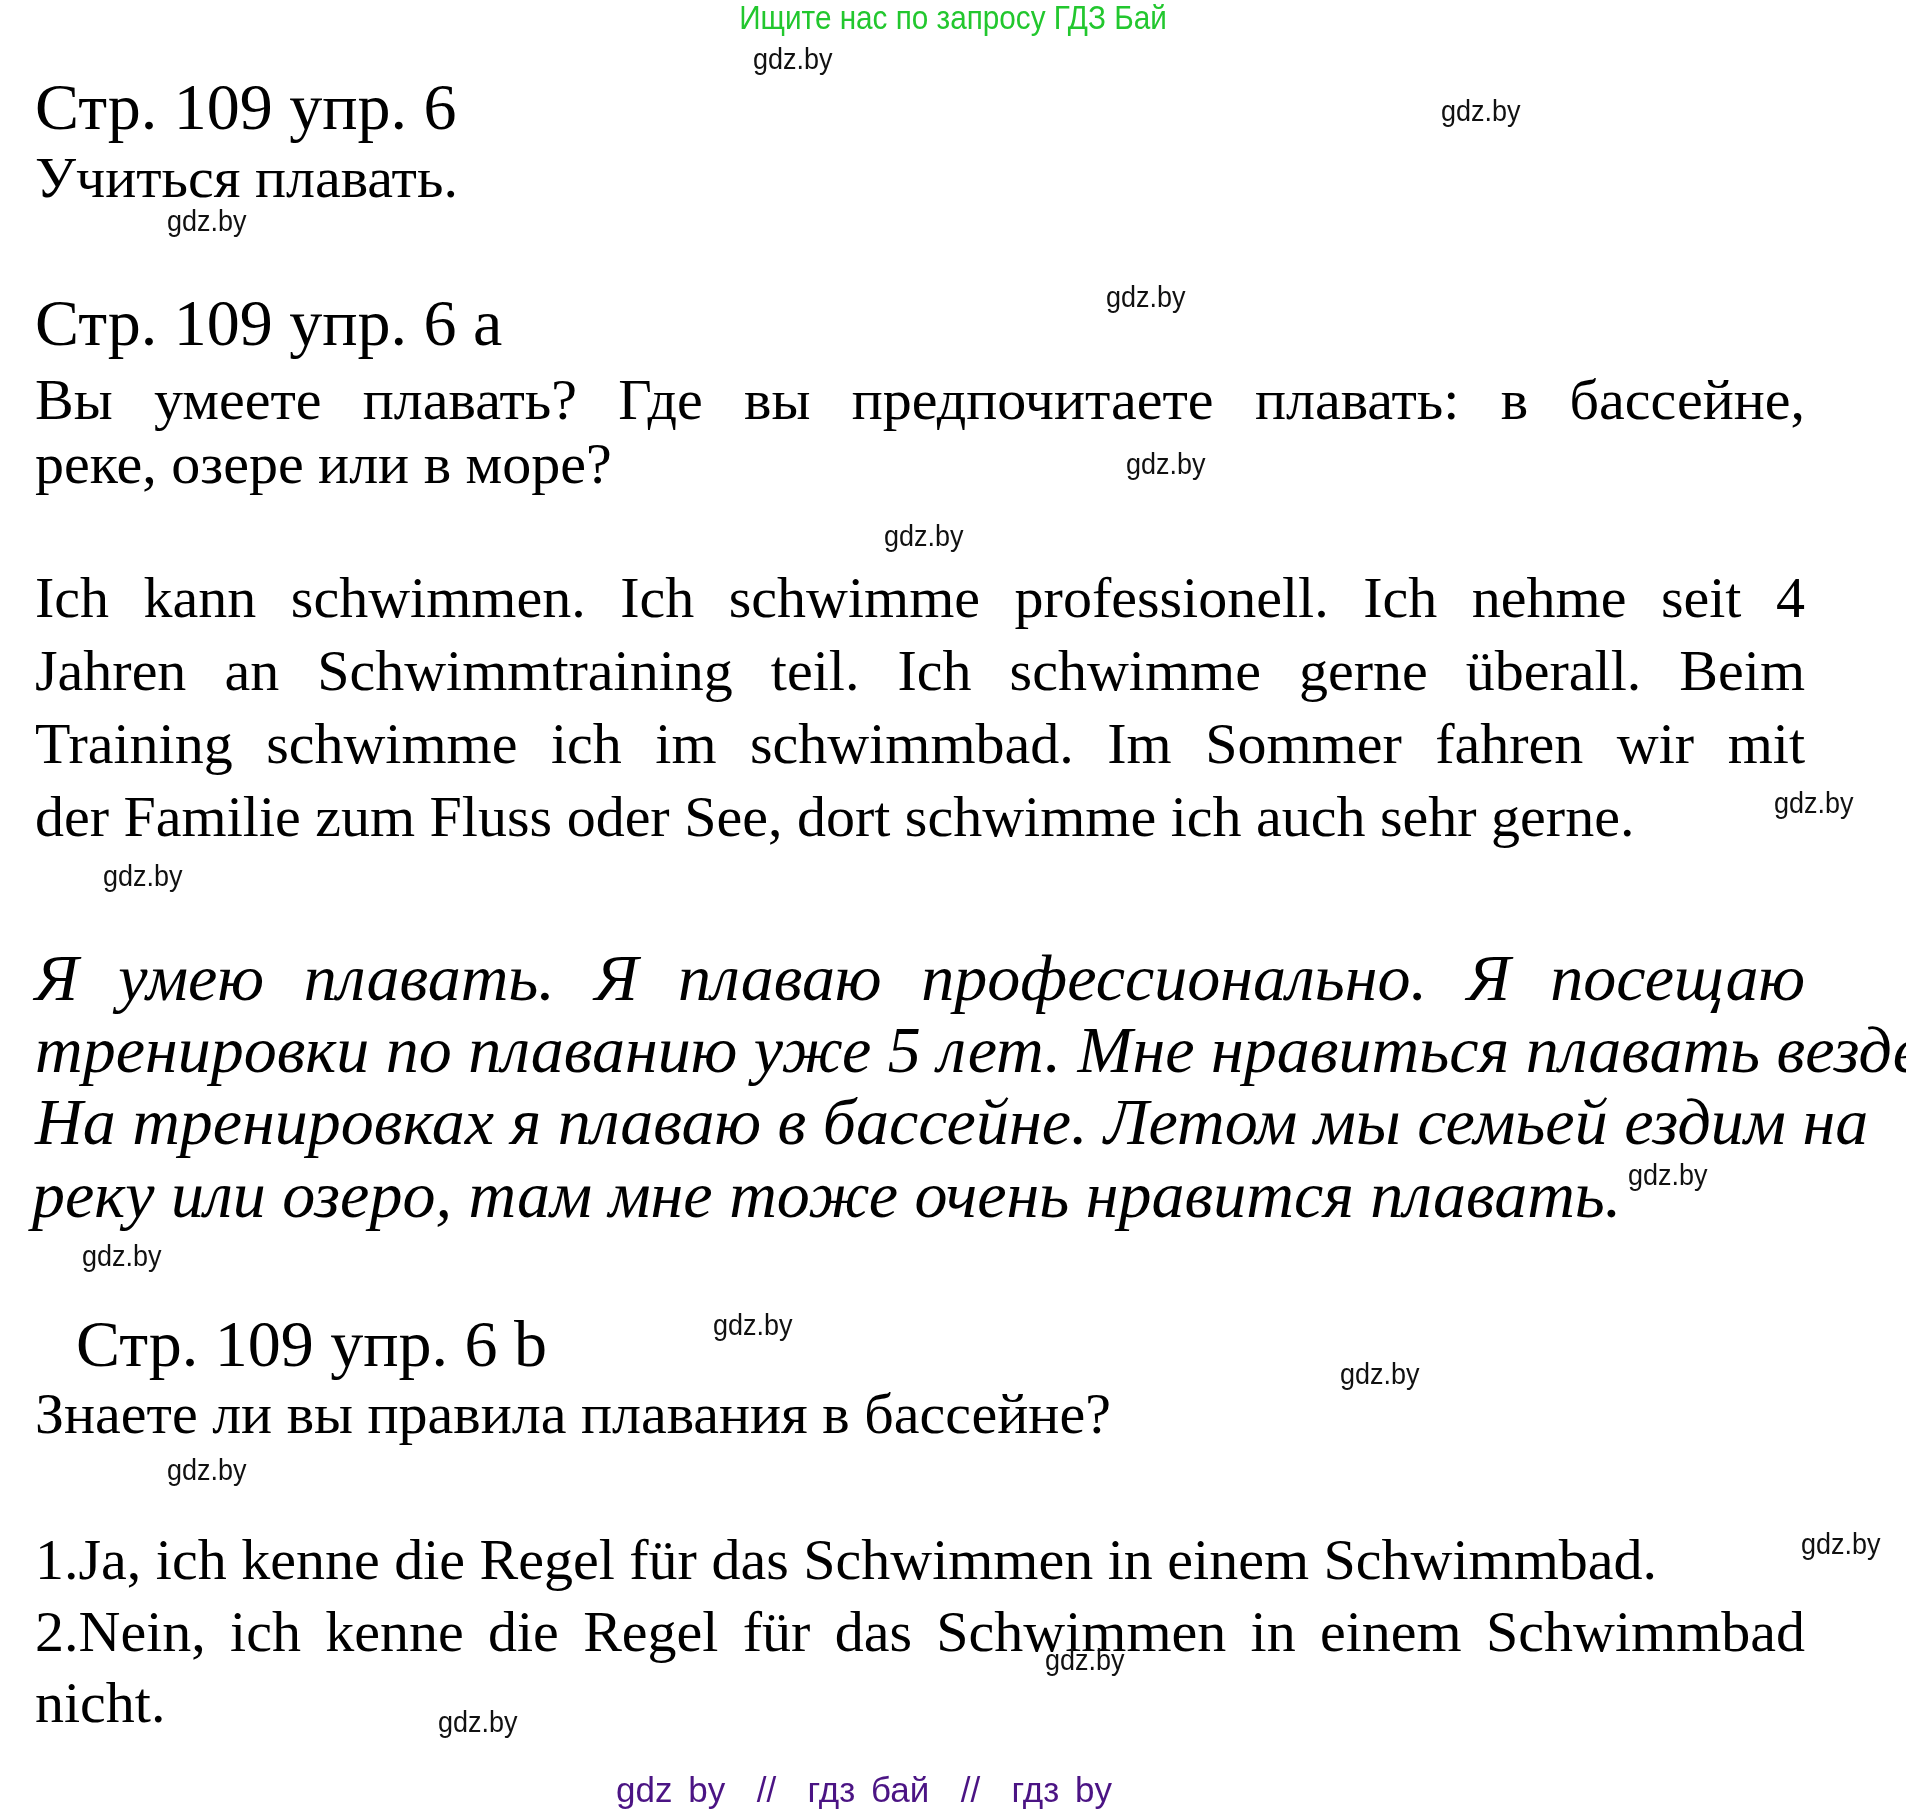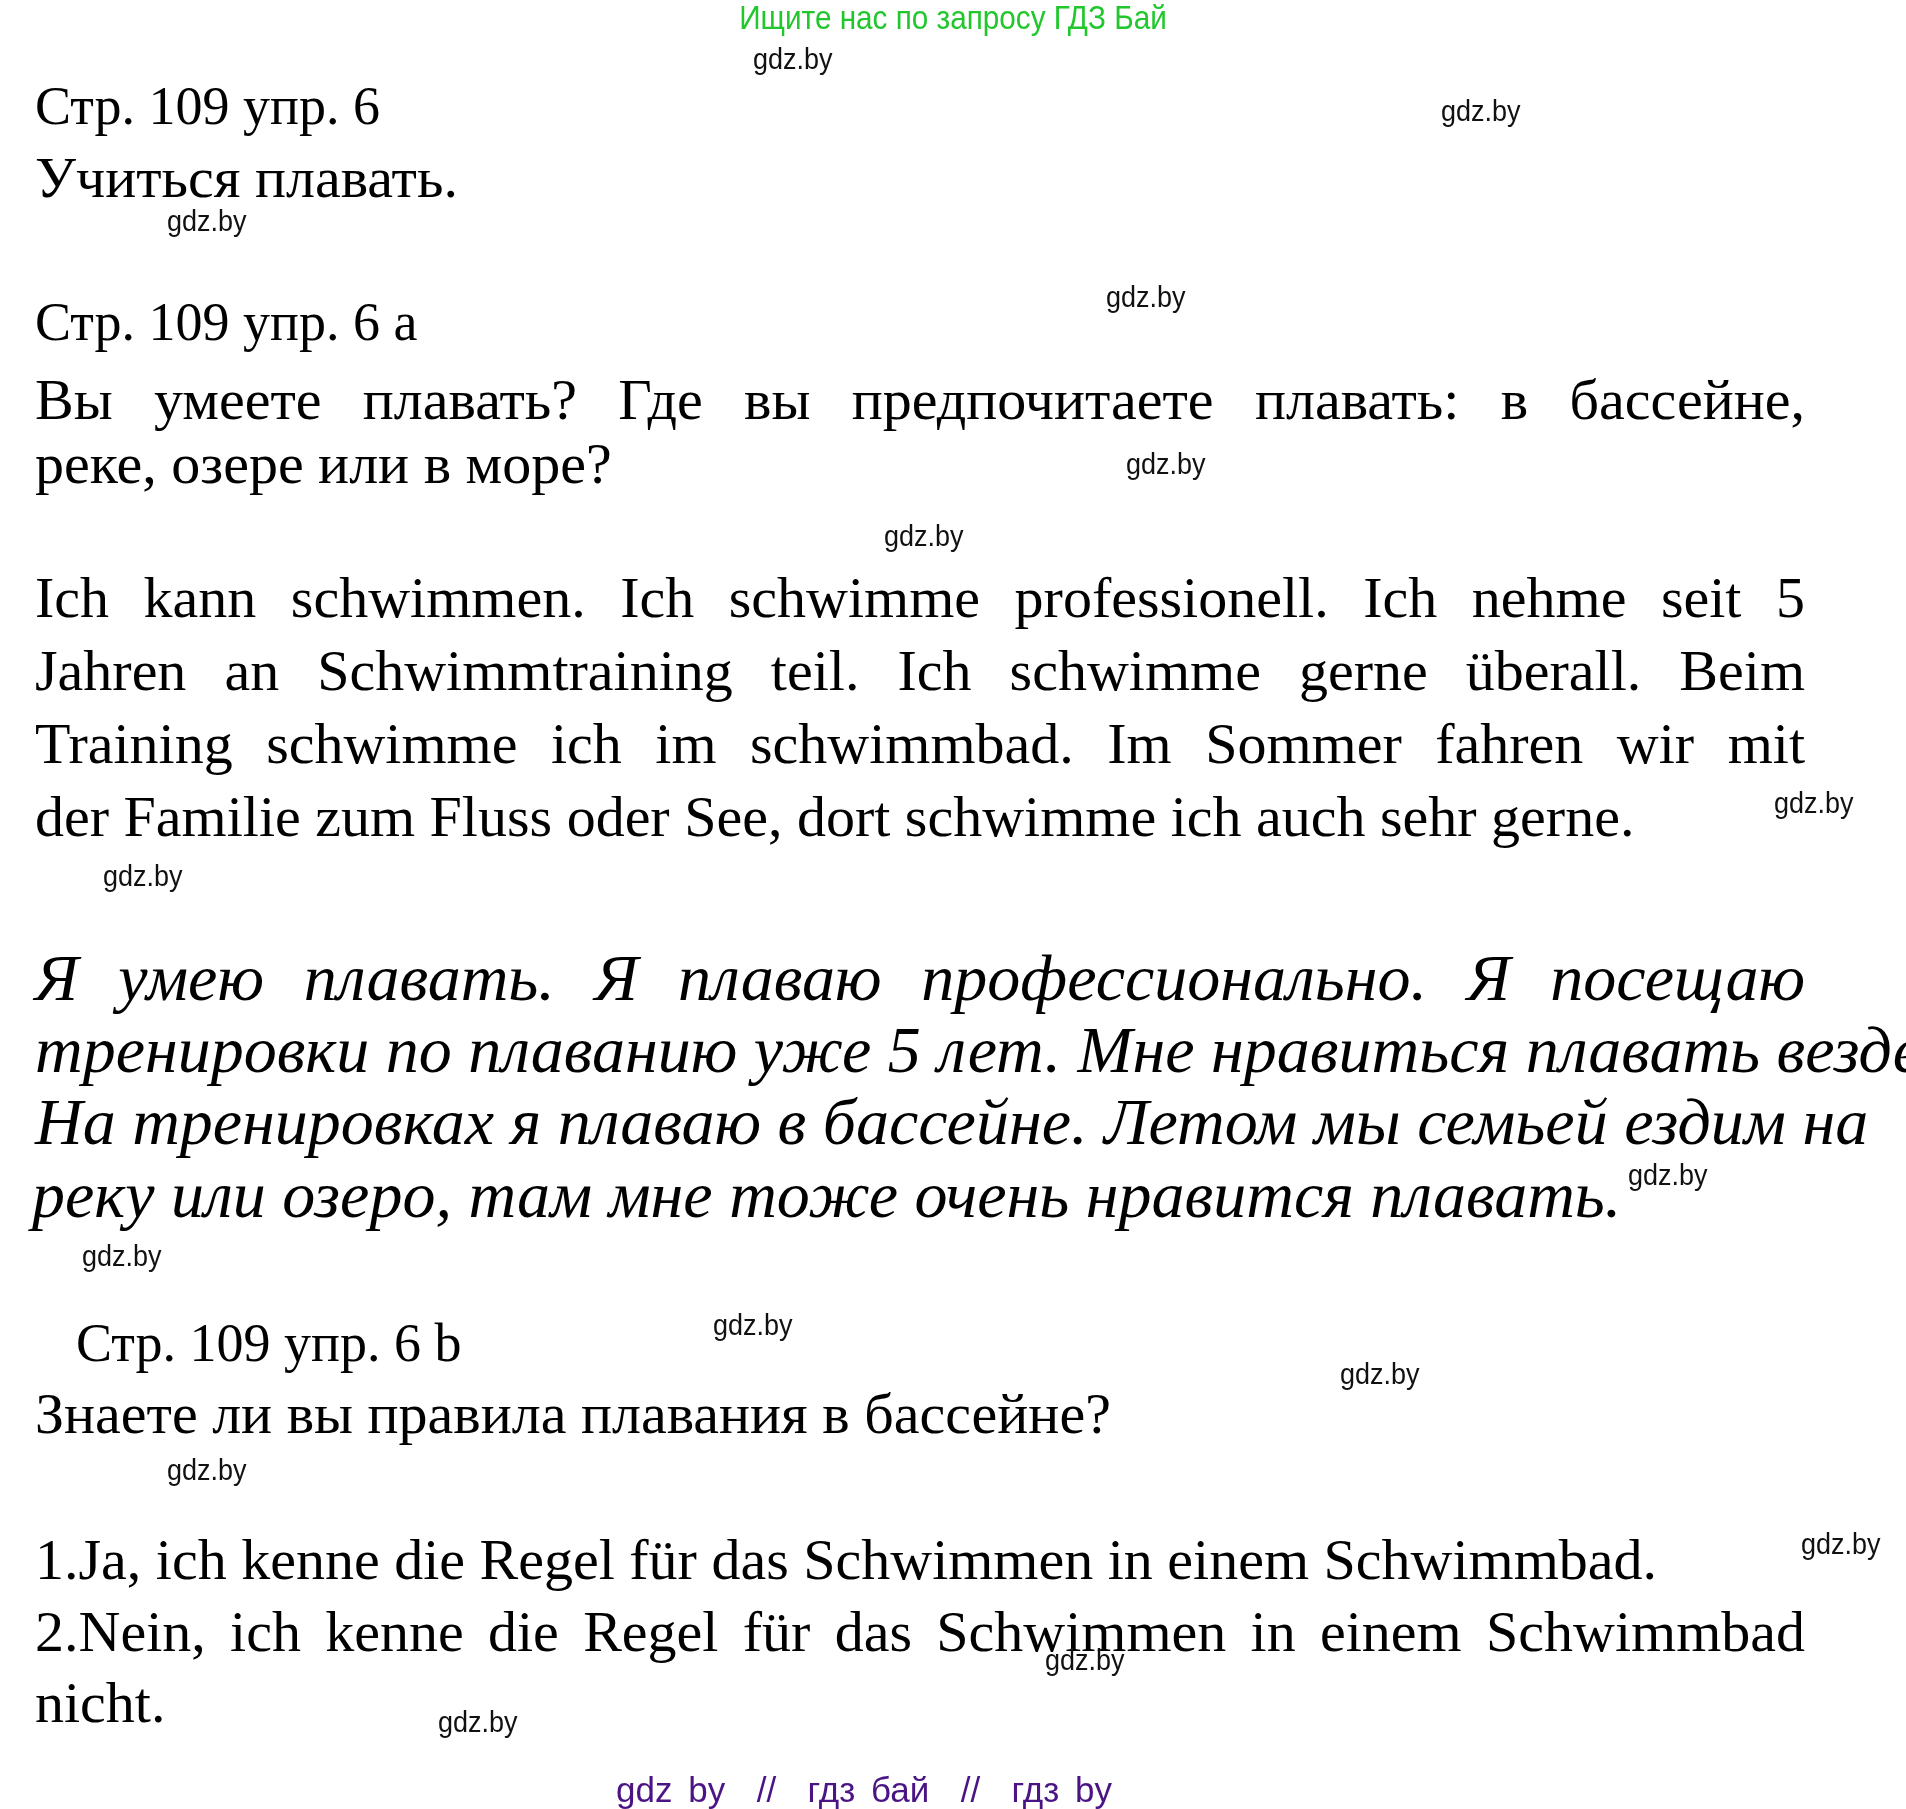--- a/index.html
+++ b/index.html
@@ -16,38 +16,38 @@
     color: #4b1484; word-spacing: 6px;
   }
   .wm {
     font-family: "Liberation Sans", sans-serif; font-size: 30px; line-height: 30px;
     color: #111111; transform: scaleX(0.9); transform-origin: left top;
   }
   .serif {
     font-family: "Liberation Serif", serif; font-size: 58px; line-height: 73px;
     color: #000000;
   }
-  .heading { font-size: 54px; }
+  .heading { font-size: 66px; }
   .italic { font-style: italic; font-size: 66px; }
   .jl { display: block; position: absolute; left: 35px; width: 1770px; }
   .jl.j { text-align: justify; text-align-last: justify; }
 </style>
 </head>
 <body>
 
 <div class="abs promo">Ищите нас по запросу ГДЗ Бай</div>
 
 <div class="abs serif heading" style="left:35px; top:70px;">Стр. 109 упр. 6</div>
 <div class="abs serif" style="left:35px; top:141px;">Учиться плавать.</div>
 
 <div class="abs serif heading" style="left:35px; top:286px;">Стр. 109 упр. 6 а</div>
 <div class="abs serif jl j" style="top:363px;">Вы умеете плавать? Где вы предпочитаете плавать: в бассейне,</div>
 <div class="abs serif" style="left:35px; top:427px;">реке, озере или в море?</div>
 
-<div class="abs serif jl j" style="top:561px;">Ich kann schwimmen. Ich schwimme professionell. Ich nehme seit 5</div>
+<div class="abs serif jl j" style="top:561px;">Ich kann schwimmen. Ich schwimme professionell. Ich nehme seit 4</div>
 <div class="abs serif jl j" style="top:634px;">Jahren an Schwimmtraining teil. Ich schwimme gerne überall. Beim</div>
 <div class="abs serif jl j" style="top:707px;">Training schwimme ich im schwimmbad. Im Sommer fahren wir mit</div>
 <div class="abs serif" style="left:35px; top:780px;">der Familie zum Fluss oder See, dort schwimme ich auch sehr gerne.</div>
 
 <div class="abs serif italic jl j" style="top:941px;">Я умею плавать. Я плаваю профессионально. Я посещаю</div>
 <div class="abs serif italic jl j" style="top:1013px;">тренировки по плаванию уже 5 лет. Мне нравиться плавать везде.</div>
 <div class="abs serif italic jl j" style="top:1085px;">На тренировках я плаваю в бассейне. Летом мы семьей ездим на</div>
 <div class="abs serif italic" style="left:32px; top:1158px;">реку или озеро, там мне тоже очень нравится плавать.</div>
 
 <div class="abs serif heading" style="left:35px; top:1307px;margin-left:41px;">Стр. 109 упр. 6 b</div>

